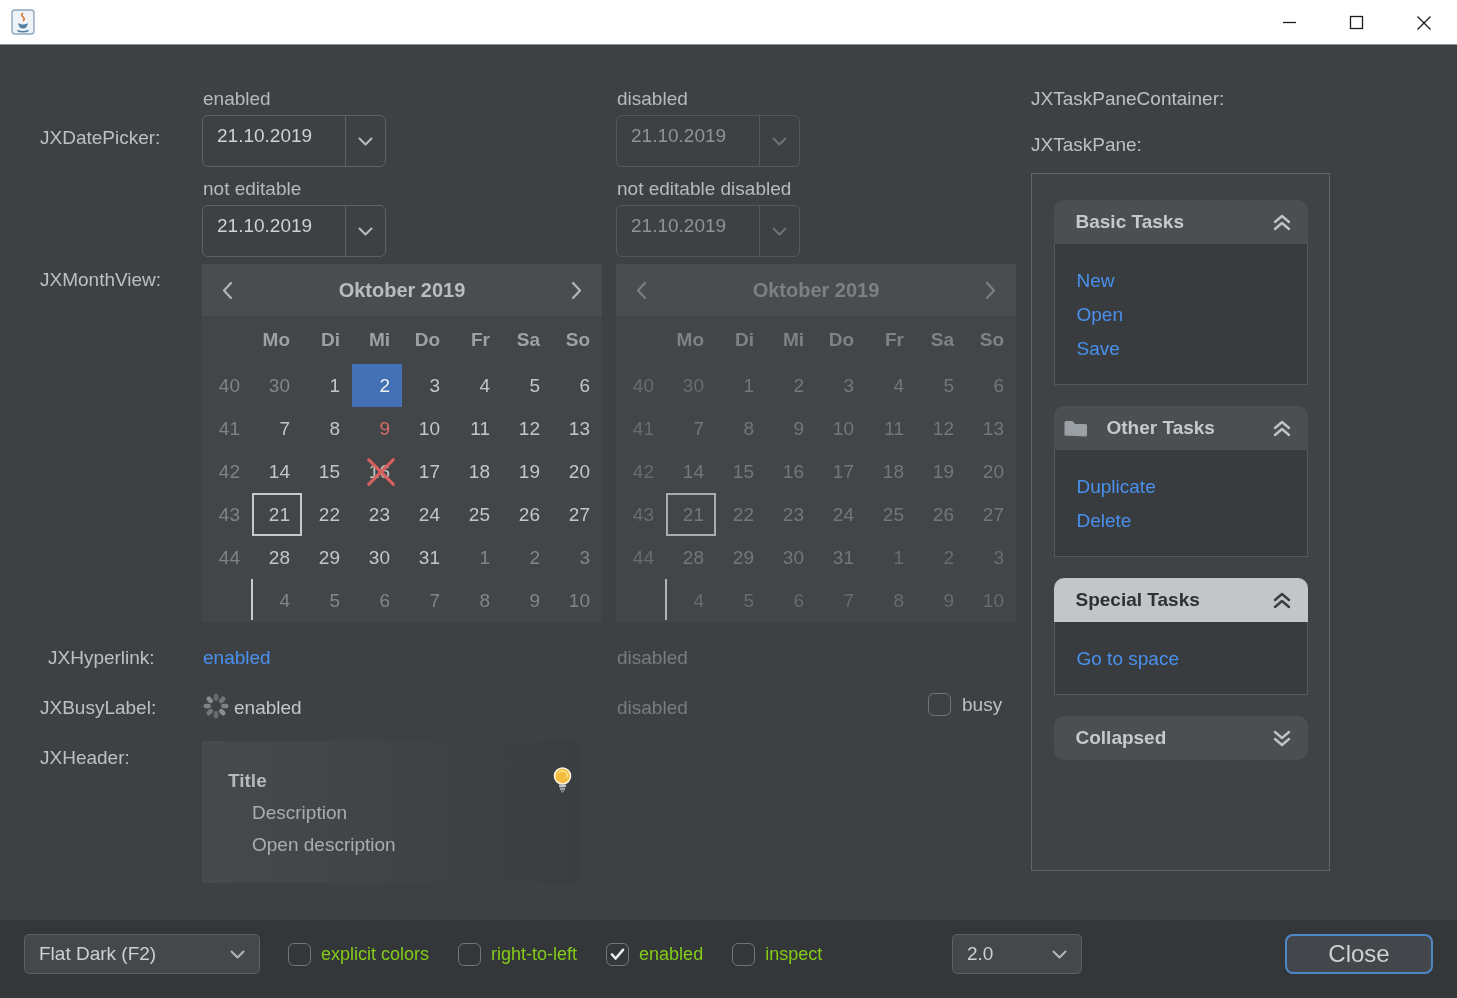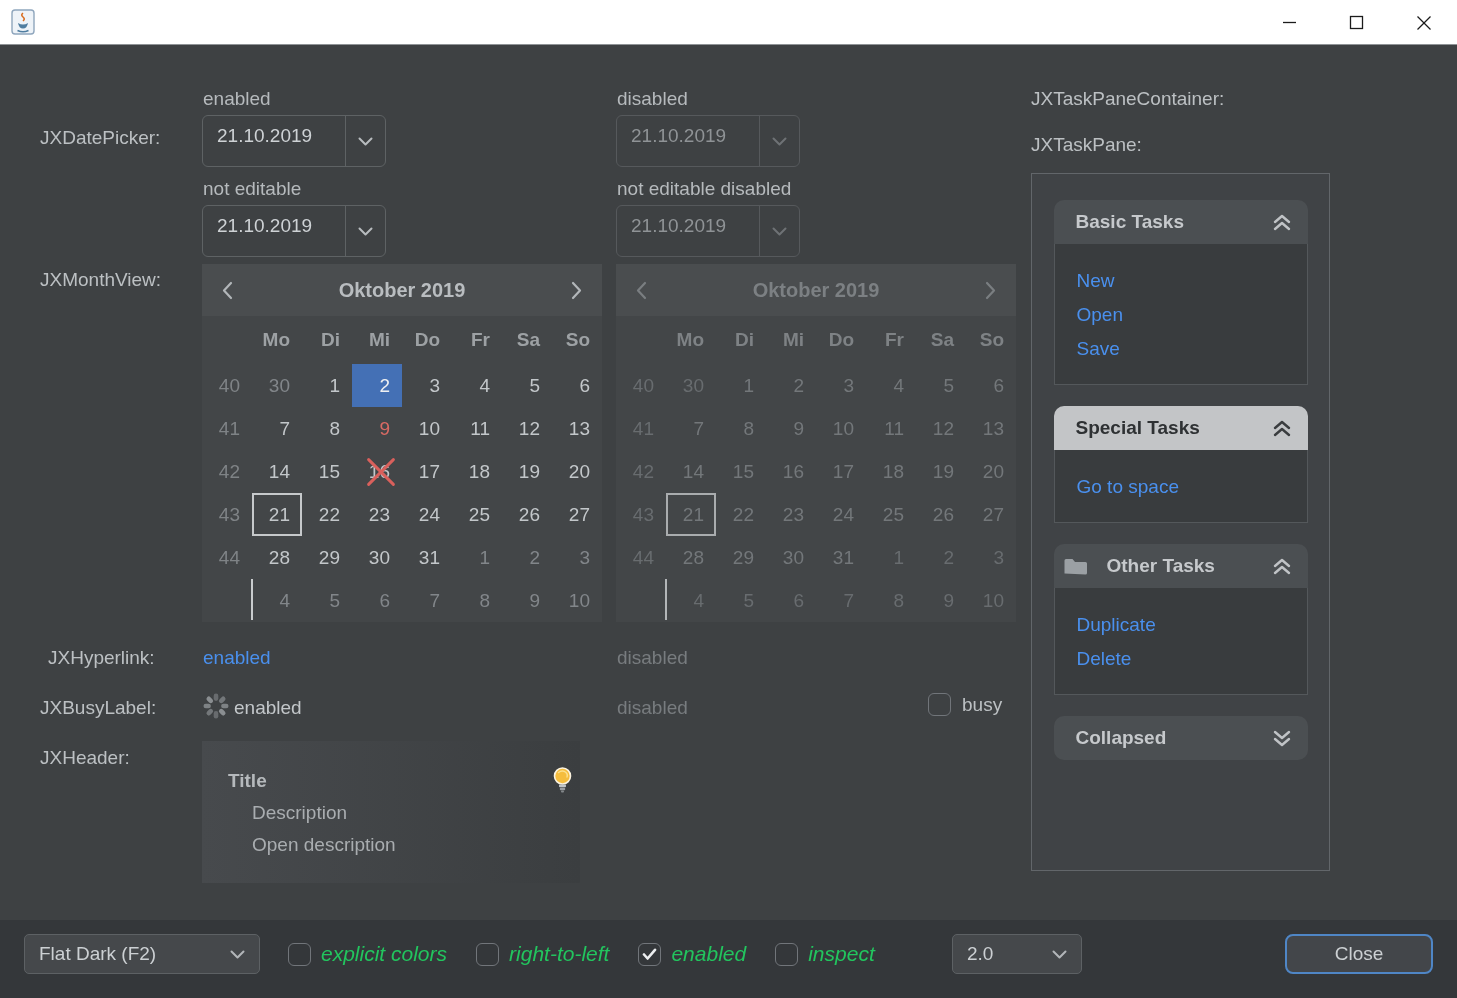--- a/index.html
+++ b/index.html
@@ -102,23 +102,23 @@
   
   .bottombar { position:absolute; left:0; top:920px; width:1457px; height:78px; background:#34373a; }
   .combo { position:absolute; height:40px; background:#45484b; border:1px solid #5d6164; border-radius:5px;
            display:flex; align-items:center; justify-content:space-between; padding:0 14px; }
   .combo .combo-val { font-size:19px; color:#ccd0d3; }
   .combo .combo-arrow { color:#b2b6b9; display:flex; align-items:center; }
   .combo-theme { left:24px; top:14px; width:236px; }
   .combo-scale { left:952px; top:14px; width:130px; }
   .cb-row { position:absolute; left:288px; top:14px; height:40px; display:flex; align-items:center; gap:29px; }
   .cb-group { display:flex; align-items:center; gap:10px; }
-  .cb-group .cb-label { font-size:21px; color:#22c55e;font-style:italic; }
+  .cb-group .cb-label { font-size:18px; color:#84cc16; }
   .close-btn { position:absolute; left:1285px; top:14px; width:148px; height:40px; background:#43464a;
-               border:2px solid #4f86c6; border-radius:8px; font-size:19px; color:#ccd0d3;
+               border:2px solid #4f86c6; border-radius:8px; font-size:24px; color:#ccd0d3;
                display:flex; align-items:center; justify-content:center; }
 </style>
 </head>
 <body>
 
 <div class="app">
 
   <div class="titlebar">
     <span class="app-icon icon-java">
         <svg width="24" height="26" viewBox="0 0 24 26">
@@ -410,34 +410,20 @@
             <svg width="20" height="17" viewBox="0 0 20 17" fill="none" stroke="currentColor" stroke-width="2.4" stroke-linecap="round" stroke-linejoin="round">
               <polyline points="3,8 10,2 17,8"></polyline>
               <polyline points="3,15 10,9 17,15"></polyline>
             </svg>
           </span>
         </div>
         <div class="tp-content">
           <a class="tp-link">New</a>
           <a class="tp-link">Open</a>
           <a class="tp-link">Save</a>
-        </div>
-      </div>
-      <div class="taskpane special" style="margin-top: 21px;">
-        <div class="tp-header">
-          <span class="tp-title">Special Tasks</span>
-          <span class="tp-chevron">
-            <svg width="20" height="17" viewBox="0 0 20 17" fill="none" stroke="currentColor" stroke-width="2.4" stroke-linecap="round" stroke-linejoin="round">
-              <polyline points="3,8 10,2 17,8"></polyline>
-              <polyline points="3,15 10,9 17,15"></polyline>
-            </svg>
-          </span>
-        </div>
-        <div class="tp-content">
-          <a class="tp-link">Go to space</a>
         </div>
       </div>
       <div class="taskpane" style="margin-top: 21px;">
         <div class="tp-header has-icon">
           <span class="tp-icon">
             <svg width="25" height="19" viewBox="0 0 25 19">
               <path d="M1.5,16.5 v-13 q0,-1.5 1.5,-1.5 h6.5 l2.5,3 h10.5 q1.5,0 1.5,1.5 v9.5 q0,1.5 -1.5,1.5 z" fill="#9ba0a4"></path>
             </svg>
           </span>
           <span class="tp-title">Other Tasks</span>
@@ -446,20 +432,34 @@
               <polyline points="3,8 10,2 17,8"></polyline>
               <polyline points="3,15 10,9 17,15"></polyline>
             </svg>
           </span>
         </div>
         <div class="tp-content">
           <a class="tp-link">Duplicate</a>
           <a class="tp-link">Delete</a>
         </div>
       </div>
+      <div class="taskpane special" style="margin-top: 21px;">
+        <div class="tp-header">
+          <span class="tp-title">Special Tasks</span>
+          <span class="tp-chevron">
+            <svg width="20" height="17" viewBox="0 0 20 17" fill="none" stroke="currentColor" stroke-width="2.4" stroke-linecap="round" stroke-linejoin="round">
+              <polyline points="3,8 10,2 17,8"></polyline>
+              <polyline points="3,15 10,9 17,15"></polyline>
+            </svg>
+          </span>
+        </div>
+        <div class="tp-content">
+          <a class="tp-link">Go to space</a>
+        </div>
+      </div>
       <div class="taskpane collapsed" style="margin-top: 21px;">
         <div class="tp-header">
           <span class="tp-title">Collapsed</span>
           <span class="tp-chevron">
             <svg width="20" height="17" viewBox="0 0 20 17" fill="none" stroke="currentColor" stroke-width="2.4" stroke-linecap="round" stroke-linejoin="round">
               <polyline points="3,2 10,8 17,2"></polyline>
               <polyline points="3,9 10,15 17,9"></polyline>
             </svg>
           </span>
         </div>

